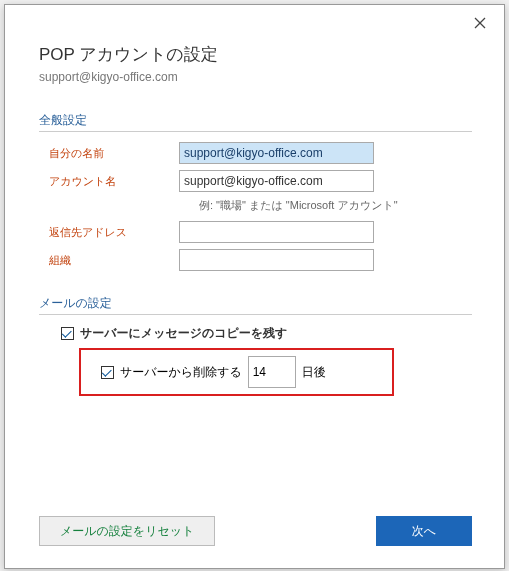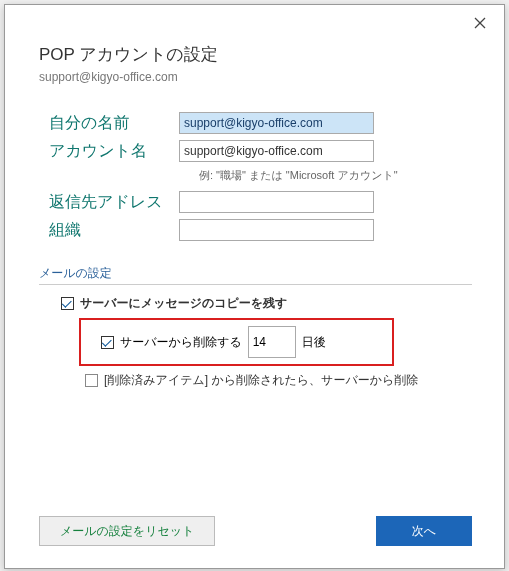--- a/index.html
+++ b/index.html
@@ -51,22 +51,22 @@
       padding-bottom: 2px;
       margin-bottom: 10px;
     }
     .form-row {
       display: flex;
       align-items: center;
       margin-bottom: 6px;
     }
     .form-row .label {
       width: 140px;
-      color: #0f766e;
-      font-size: 16px;
+      color: #c2410c;
+      font-size: 11px;
       padding-left: 10px;
     }
     .form-row input[type="text"] {
       width: 195px;
       height: 22px;
       border: 1px solid #aaa;
       padding: 2px 4px;
       font-size: 12px;
       color: #333;
     }
@@ -165,20 +165,21 @@
   <div class="close-btn">
     <svg viewBox="0 0 12 12">
       <line x1="1" y1="1" x2="11" y2="11" stroke="#444" stroke-width="1.2"></line>
       <line x1="11" y1="1" x2="1" y2="11" stroke="#444" stroke-width="1.2"></line>
     </svg>
   </div>
 
   <div class="title">POP アカウントの設定</div>
   <div class="subtitle">support@kigyo-office.com</div>
 
+  <div class="section-header">全般設定</div>
 
   <div class="form-row">
     <div class="label">自分の名前</div>
     <input type="text" class="highlighted" value="support@kigyo-office.com" style="">
   </div>
 
   <div class="form-row">
     <div class="label">アカウント名</div>
     <input type="text" value="support@kigyo-office.com" style="">
   </div>
@@ -202,24 +203,20 @@
       <span>サーバーにメッセージのコピーを残す</span>
     </div>
 
     <div class="highlight-box">
       <span class="cb checked"></span>
       <span>サーバーから削除する</span>
       <input type="text" class="inline-input" value="14" style="">
       <span>日後</span>
     </div>
 
-    <div class="checkbox-row indent2">
-      <span class="cb unchecked"></span>
-      <span>[削除済みアイテム] から削除されたら、サーバーから削除</span>
-    </div>
   </div>
 
   <div class="footer">
     <div class="btn">メールの設定をリセット</div>
     <div class="btn primary">次へ</div>
   </div>
 
 </div>
 
 </body></html>

